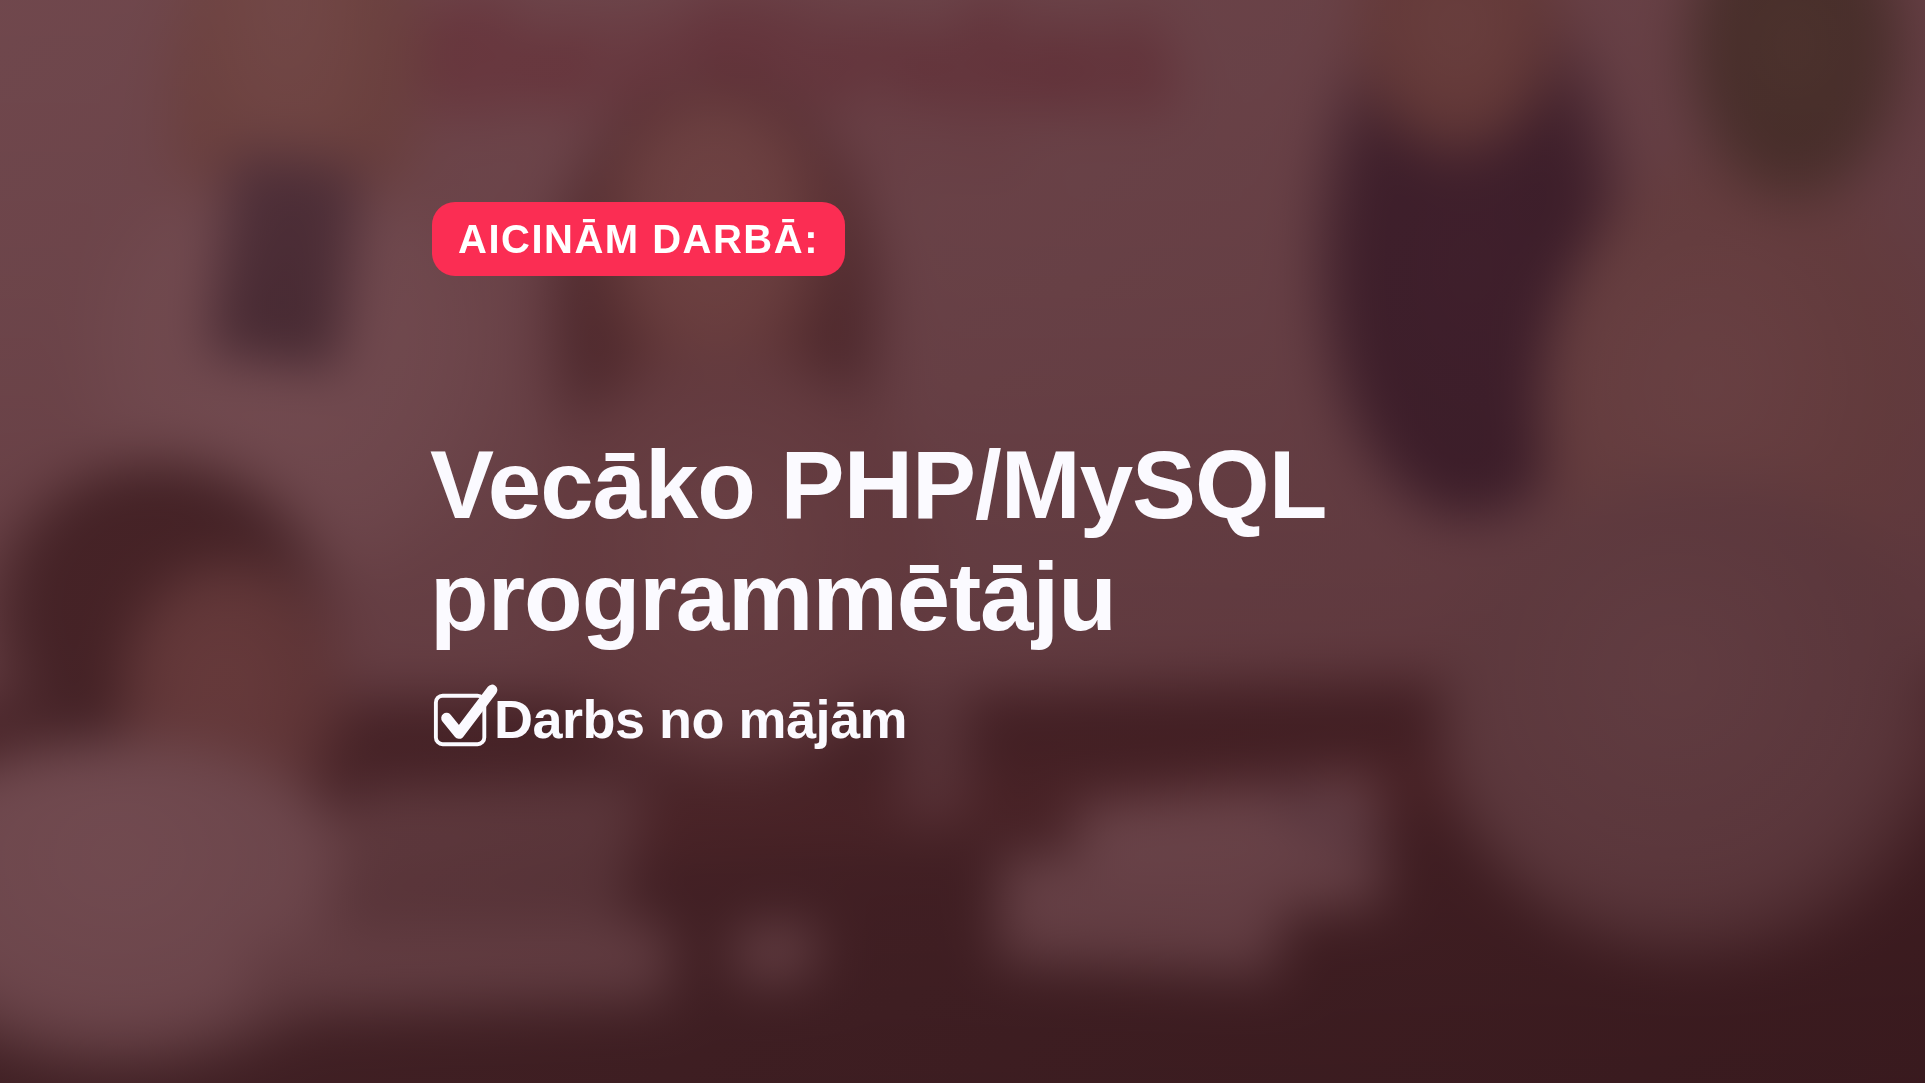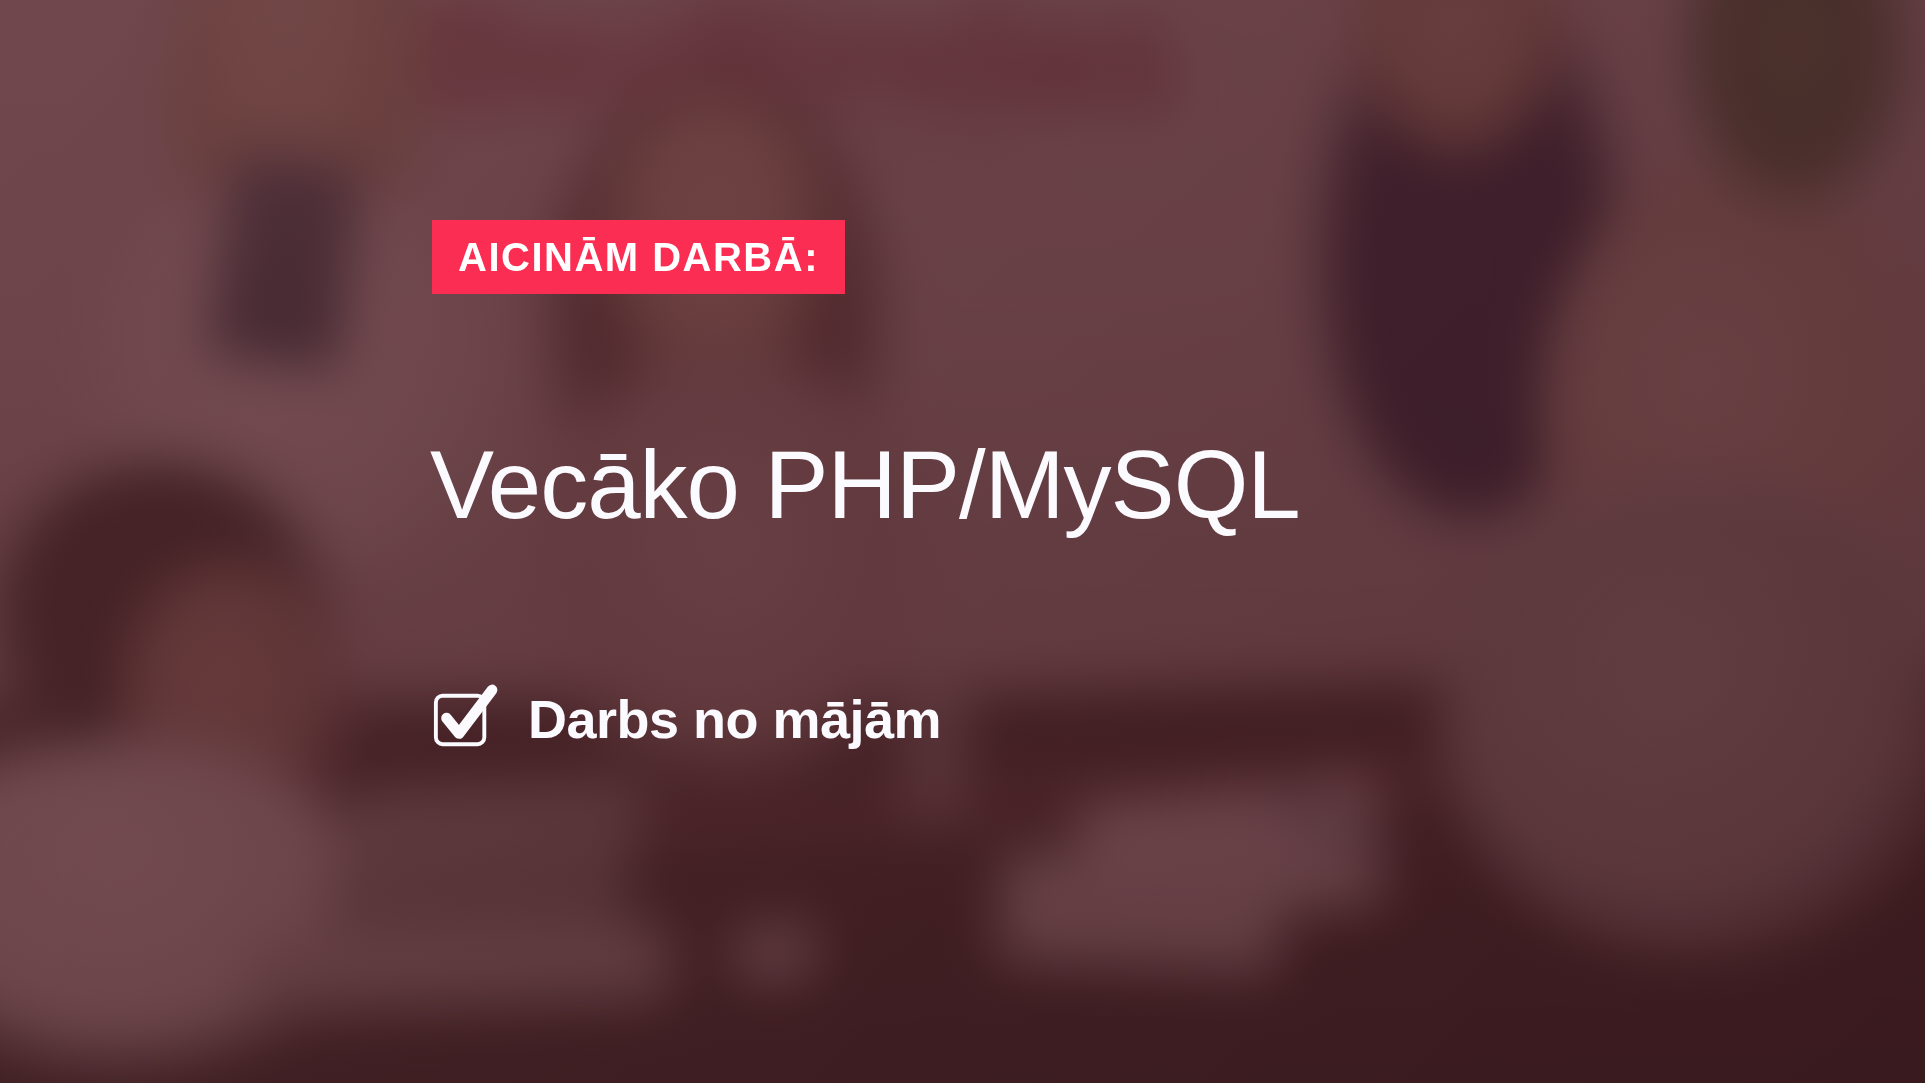--- a/index.html
+++ b/index.html
@@ -204,59 +204,59 @@
   
   .content {
     position: absolute;
     inset: 0;
     color: #fff;
   }
 
   .badge {
     position: absolute;
     left: 432px;
-    top: 220px;
+    top: 202px;
     height: 74px;
     display: flex;
     align-items: center;
     padding: 17px 26px;
     background: #fb2d53;
     box-sizing: border-box;
+    border-radius: 23px;
   }
   .badge-text {
     font-size: 40px;
     font-weight: 700;
     letter-spacing: 1.5px;
     color: #fff;
     white-space: nowrap;
     line-height: 1;
   }
 
   .headline {
     position: absolute;
     left: 430px;
     top: 365px;
     width: 1180px;
     font-size: 96px;
-    font-weight: 400;
+    font-weight: 700;
     line-height: 1.16;
     letter-spacing: -1px;
     color: #fbfaff;
   }
   .headline-line { display: block; }
 
   .perks {
     position: absolute;
     left: 432px;
     top: 688px;
   }
   .perk {
     display: flex;
     align-items: center;
-    gap: 34px;
     margin-bottom: 16px;
   }
   .perk:last-child { margin-bottom: 0; }
 
   .checkbox-icon {
     width: 62px;
     height: 62px;
     flex: 0 0 62px;
     position: relative;
   }
@@ -317,20 +317,21 @@
   <div class="tint2"></div>
 
   <div class="content">
 
     <div class="badge">
       <span class="badge-text">AICINĀM DARBĀ:</span>
     </div>
 
     <h1 class="headline">
       <span class="headline-line">Vecāko PHP/MySQL</span>
+      <span class="headline-line">programmētāju</span>
     </h1>
 
     <div class="perks">
 
       <div class="perk">
         <span class="checkbox-icon">
           <svg viewBox="0 0 64 64" aria-hidden="true">
             <rect x="4" y="8" width="50" height="50" rx="7" ry="7" fill="none" stroke="#fbfaff" stroke-width="4"></rect>
             <path d="M15 31 L28 47 L62 2" fill="none" stroke="#fbfaff" stroke-width="11" stroke-linecap="round" stroke-linejoin="round"></path>
           </svg>

